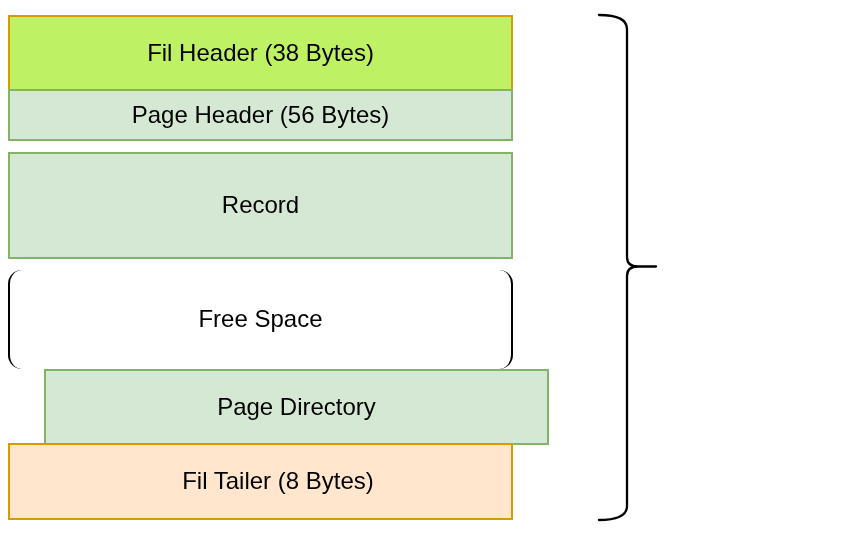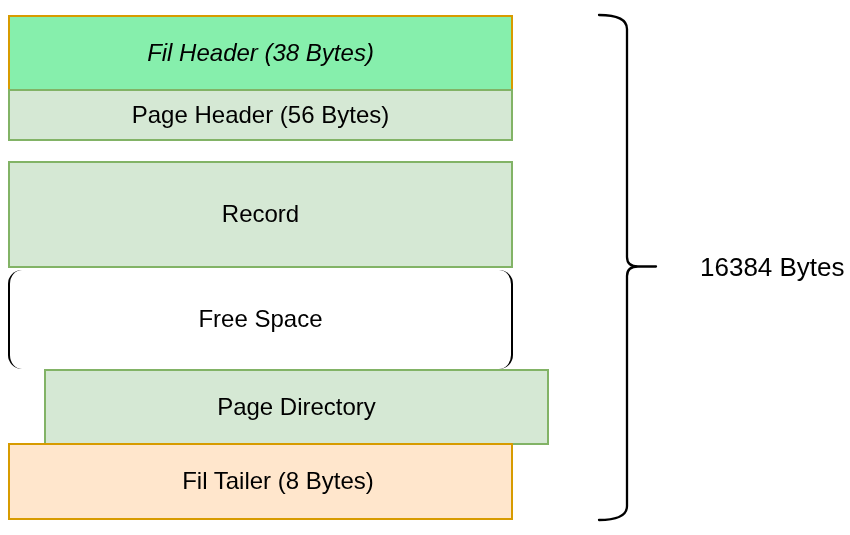--- a/index.html
+++ b/index.html
@@ -24,21 +24,21 @@
     display: flex;
     align-items: center;
     justify-content: center;
     font-size: 24px;
     color: #000000;
     text-align: center;
     line-height: 1.2;
   }
   .block-fil-header    { top: 15px;  height: 76px; }
   .block-page-header   { top: 89px;  height: 52px; }
-  .block-record        { top: 161px; height: 107px; }
+  .block-record        { top: 152px; height: 107px; }
   .block-free-space    { top: 270px; height: 99px; border-top: none; border-bottom: none; border-radius: 14px; }
   .block-page-directory{ top: 369px; height: 76px; }
   .block-fil-tailer    { top: 443px; height: 77px; }
   .brace-svg {
     position: absolute;
     left: 580px;
     top: 0;
     width: 100px;
     height: 535px;
   }
@@ -51,21 +51,21 @@
     font-size: 26px;
     color: #000000;
     white-space: nowrap;
   }
 </style>
 </head>
 <body>
 
 <div class="canvas">
 
-  <div class="block block-fil-header" style="background-color: #86efac; border-color: rgb(215, 155, 0); font-style: italic;">
+  <div class="block block-fil-header" style="background-color: #bef264; border-color: rgb(215, 155, 0);">
     <span>Fil Header (38 Bytes)</span>
   </div>
 
   <div class="block block-page-header" style="background-color: rgb(213, 232, 212); border-color: rgb(130, 179, 102);">
     <span>Page Header (56 Bytes)</span>
   </div>
 
   <div class="block block-record" style="background-color: rgb(213, 232, 212); border-color: rgb(130, 179, 102);">
     <span>Record</span>
   </div>
@@ -80,15 +80,14 @@
 
   <div class="block block-fil-tailer" style="background-color: rgb(255, 230, 204); border-color: rgb(215, 155, 0); padding-left: 35px;">
     <span>Fil Tailer (8 Bytes)</span>
   </div>
 
   <svg class="brace-svg" viewBox="580 0 100 535" xmlns="http://www.w3.org/2000/svg" aria-hidden="true">
     <path d="M599 15 Q627 15 627 29 L627 257 Q627 266.5 638 266.5 L656 266.5
              M599 520 Q627 520 627 506 L627 276 Q627 266.5 638 266.5" fill="none" stroke="#000000" stroke-width="2.3" stroke-linecap="round" stroke-linejoin="round"></path>
   </svg>
 
-  <div class="brace-label">16384 Bytes</div>
 
 </div>
 
 </body></html>

